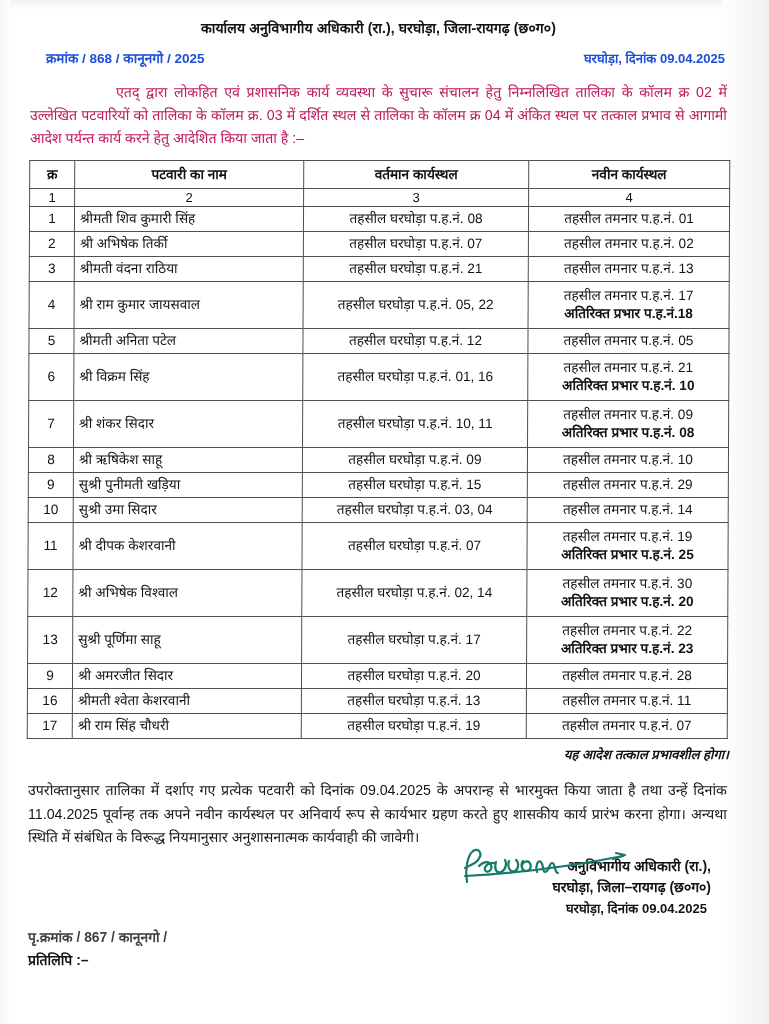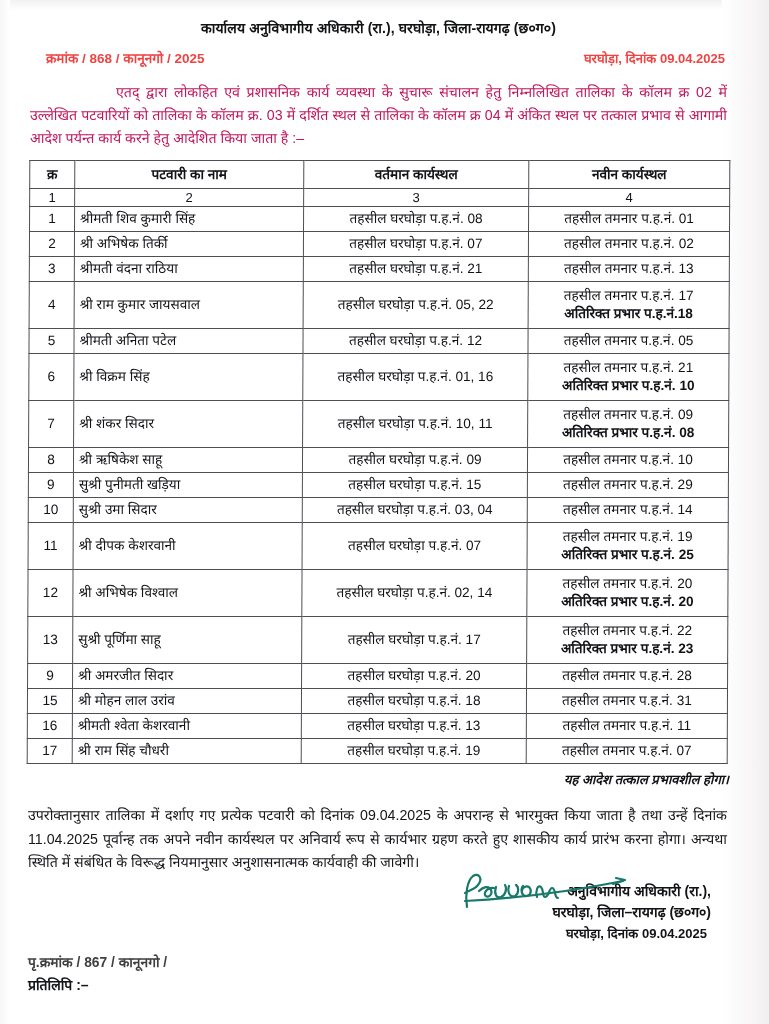--- a/index.html
+++ b/index.html
@@ -65,21 +65,21 @@
     margin: 9px 0 0 0;
     letter-spacing: 1px;
   }
 
   .ref-line {
     display: flex;
     justify-content: space-between;
     align-items: baseline;
     margin: 11px 4px 0 18px;
     font-size: 13.5px;
-    color: #ef4444;
+    color: #1d4ed8;
     font-weight: 600;
   }
   .ref-line .right { font-size: 13px; }
 
   .body-para {
     margin: 14px 2px 0 2px;
     font-size: 14.2px;
     line-height: 1.62;
     color: #be185d;
     text-align: justify;
@@ -293,39 +293,33 @@
           <tr class="tall">
             <td class="c-sr">11</td>
             <td class="c-name">श्री दीपक केशरवानी</td>
             <td class="c-cur">तहसील घरघोड़ा प.ह.नं. 07</td>
             <td class="c-new"><span>तहसील तमनार प.ह.नं. 19</span><span class="line2">अतिरिक्त प्रभार प.ह.नं. 25</span></td>
           </tr>
           <tr class="tall">
             <td class="c-sr">12</td>
             <td class="c-name">श्री अभिषेक विश्वाल</td>
             <td class="c-cur">तहसील घरघोड़ा प.ह.नं. 02, 14</td>
-            <td class="c-new"><span>तहसील तमनार प.ह.नं. 20</span><span class="line2">अतिरिक्त प्रभार प.ह.नं. 20</span></td>
+            <td class="c-new"><span>तहसील तमनार प.ह.नं. 30</span><span class="line2">अतिरिक्त प्रभार प.ह.नं. 20</span></td>
           </tr>
           <tr class="tall">
             <td class="c-sr">13</td>
             <td class="c-name">सुश्री पूर्णिमा साहू</td>
             <td class="c-cur">तहसील घरघोड़ा प.ह.नं. 17</td>
             <td class="c-new"><span>तहसील तमनार प.ह.नं. 22</span><span class="line2">अतिरिक्त प्रभार प.ह.नं. 23</span></td>
           </tr>
           <tr class="short">
             <td class="c-sr">9</td>
             <td class="c-name">श्री अमरजीत सिदार</td>
             <td class="c-cur">तहसील घरघोड़ा प.ह.नं. 20</td>
             <td class="c-new"><span>तहसील तमनार प.ह.नं. 28</span></td>
-          </tr>
-          <tr class="short">
-            <td class="c-sr">15</td>
-            <td class="c-name">श्री मोहन लाल उरांव</td>
-            <td class="c-cur">तहसील घरघोड़ा प.ह.नं. 18</td>
-            <td class="c-new"><span>तहसील तमनार प.ह.नं. 31</span></td>
           </tr>
           <tr class="short">
             <td class="c-sr">16</td>
             <td class="c-name">श्रीमती श्वेता केशरवानी</td>
             <td class="c-cur">तहसील घरघोड़ा प.ह.नं. 13</td>
             <td class="c-new"><span>तहसील तमनार प.ह.नं. 11</span></td>
           </tr>
           <tr class="short">
             <td class="c-sr">17</td>
             <td class="c-name">श्री राम सिंह चौधरी</td>

